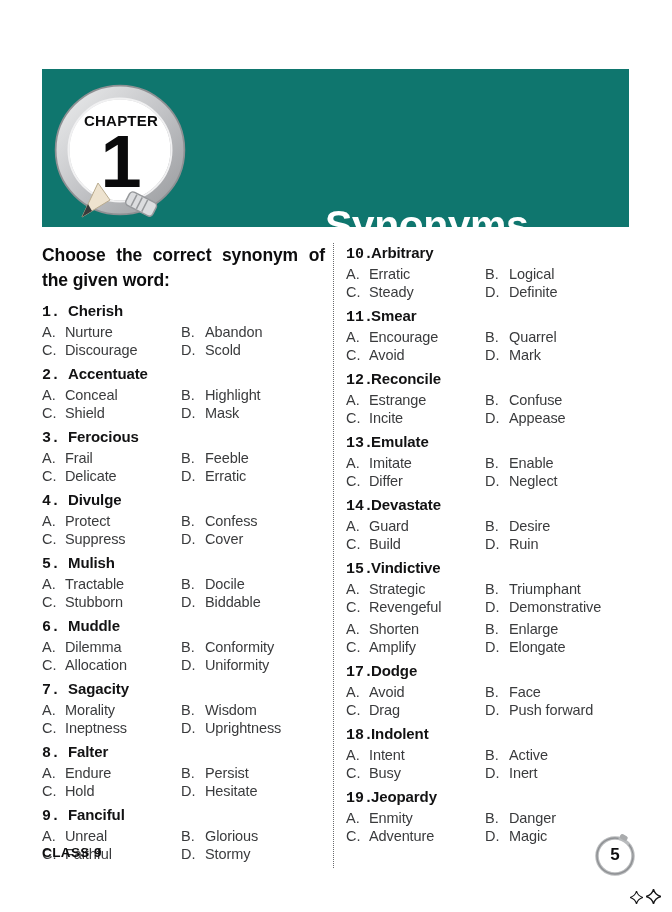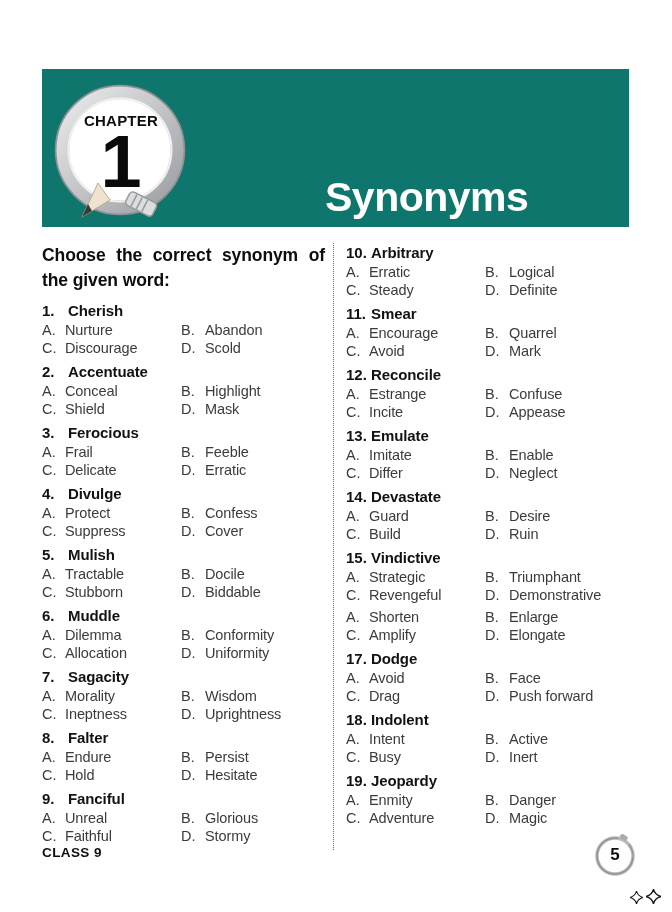--- a/index.html
+++ b/index.html
@@ -21,21 +21,21 @@
     display:flex;flex-direction:column;align-items:center;justify-content:center;
     pointer-events:none;
   }
   .chapter-label{
     font-size:15px;font-weight:700;color:#0e0e0f;letter-spacing:.2px;margin-top:6px;
   }
   .chapter-number{
     font-size:74px;font-weight:700;color:#0a0a0b;line-height:70px;margin-top:-2px;
   }
   .band-title{
-    position:absolute;left:283px;top:105px;
+    position:absolute;left:283px;top:133px;
     color:#ffffff;font-size:41px;font-weight:700;letter-spacing:-.5px;
   }
 
   
   .content{
     position:absolute;left:42px;top:243px;width:588px;
     display:flex;align-items:stretch;
   }
   .col-left{
     width:292px;box-sizing:border-box;padding-right:8px;
@@ -44,21 +44,21 @@
   .col-right{flex:1;box-sizing:border-box;padding-left:12px;}
 
   .instruction{
     font-size:17.5px;font-weight:700;color:#0d0d0e;line-height:25px;
     text-align:justify;margin:0 0 8px 0;letter-spacing:-.1px;
   }
 
   .q{margin-bottom:5px;}
   .q-head{line-height:19px;margin-bottom:2px;}
   .q-num{
-    display:inline-block;width:27px;font-size:15px;font-weight:700;color:#121213;
+    display:inline-block;width:27px;font-size:15px;font-weight:700;color:#121213;font-family:Liberation Mono, monospace;
   }
   .q-word{font-size:15px;font-weight:700;color:#121213;letter-spacing:-.1px;}
   .q-opts{
     display:grid;grid-template-columns:23px 116px 24px auto;
     font-size:14.5px;color:#3a3b3d;line-height:17.5px;
   }
   .opt-letter{color:#3a3b3d;}
   .opt-text{color:#3a3b3d;letter-spacing:-.1px;}
   .col-left .q-num{width:26px;}
   .col-right .q-num{width:25px;}

